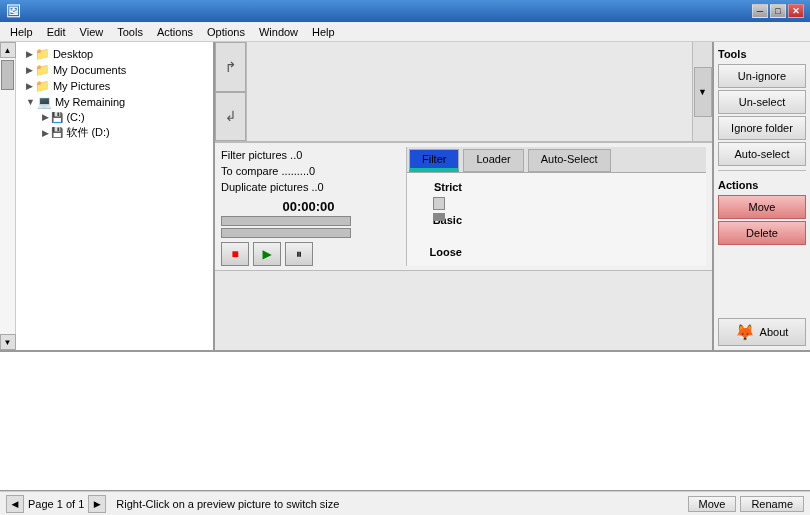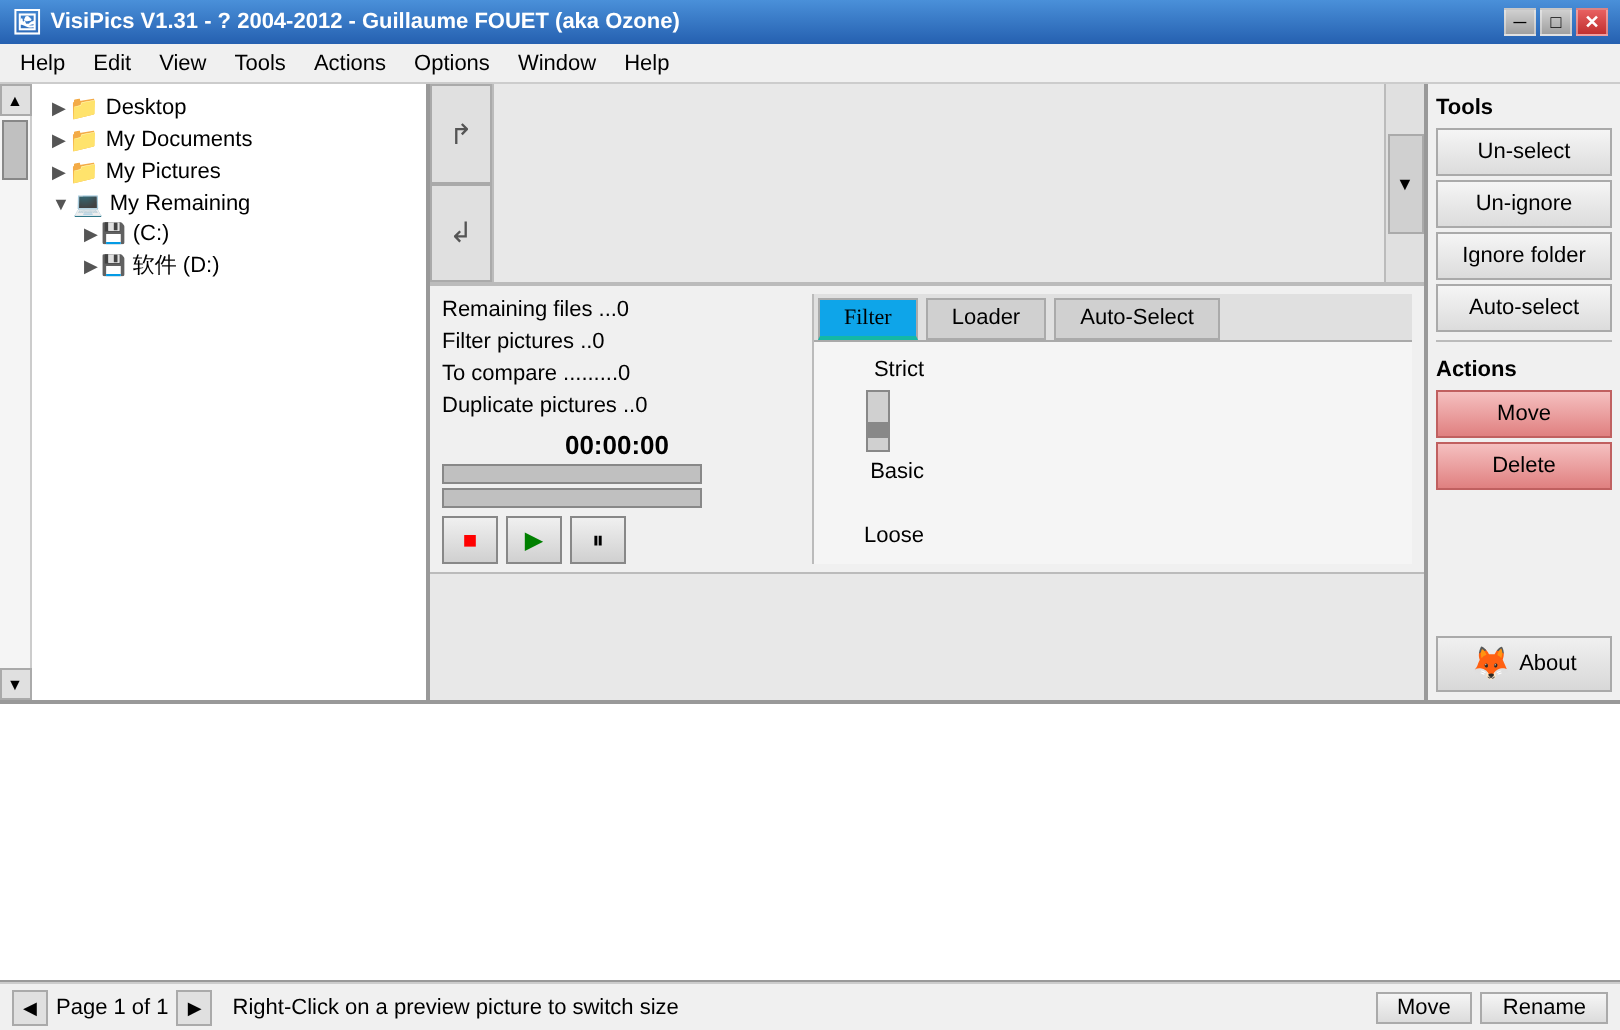--- a/index.html
+++ b/index.html
@@ -251,36 +251,36 @@
     }
     .filter-tab {
       padding: 3px 12px;
       border: 1px solid #aaa;
       background: #d0d0d0;
       cursor: pointer;
       font-size: 11px;
       margin: 2px 2px 0;
     }
     .filter-tab.active {
-      background: #0ea5e9;
-      border-bottom: 2px solid #14b8a6;
+      background: #1d4ed8;
+      border-bottom: 4px solid #14b8a6;
       z-index: 1;
-      font-family: Liberation Serif, serif;
     }
     #filter-content {
       display: flex;
       flex: 1;
       padding: 4px;
     }
     #filter-slider-area {
       width: 55px;
       display: flex;
       flex-direction: column;
       justify-content: space-between;
       padding: 4px 0;
+      font-weight: bold;
     }
     .slider-label {
       font-size: 11px;
       text-align: right;
       padding-right: 4px;
     }
     #slider-track {
       flex: 1;
       width: 12px;
       background: #d0d0d0;
@@ -410,21 +410,20 @@
       background: #bbb;
       margin: 2px 0;
     }
   </style>
 </head>
 <body>
 
 <div id="title-bar">
   <div id="title-bar-left">
     <span style="font-size:12px;">🖼</span>
-    <span>VisiPics V1.31 - ? 2004-2012 - Guillaume FOUET (aka Ozone)</span>
   </div>
   <div id="title-bar-controls">
     <div class="title-btn">─</div>
     <div class="title-btn">□</div>
     <div class="title-btn close">✕</div>
   </div>
 </div>
 
 <div id="menu-bar">
   <span class="menu-item">Help</span>
@@ -497,21 +496,20 @@
         </div>
         <div id="preview-area">
         </div>
         <div id="right-arrow-area">
           <div class="right-arrow-btn">▼</div>
         </div>
       </div>
 
       <div id="stats-area">
         <div id="stats-left">
-          <div class="stat-line">Remaining files ...0</div>
           <div class="stat-line">Filter pictures ..0</div>
           <div class="stat-line">To compare .........0</div>
           <div class="stat-line">Duplicate pictures ..0</div>
           <div id="timer-display">00:00:00</div>
           <div id="progress-bars">
             <div class="progress-bar"></div>
             <div class="progress-bar"></div>
           </div>
           <div id="control-btns">
             <div class="ctrl-btn stop-btn">■</div>
@@ -536,22 +534,22 @@
               <div style="height:20px;"></div>
               <span class="slider-label">Loose</span>
             </div>
           </div>
         </div>
       </div>
     </div>
 
     <div id="tools-panel">
       <div class="tools-section-label">Tools</div>
+      <div class="tool-btn">Un-ignore</div>
       <div class="tool-btn">Un-select</div>
-      <div class="tool-btn">Un-ignore</div>
       <div class="tool-btn">Ignore folder</div>
       <div class="tool-btn">Auto-select</div>
       <div class="separator"></div>
       <div class="tools-section-label actions-label">Actions</div>
       <div class="tool-btn action-btn">Move</div>
       <div class="tool-btn action-btn">Delete</div>
       <div style="flex:1;"></div>
       <div class="about-btn">
         <span class="about-icon">🦊</span>
         <span>About</span>

